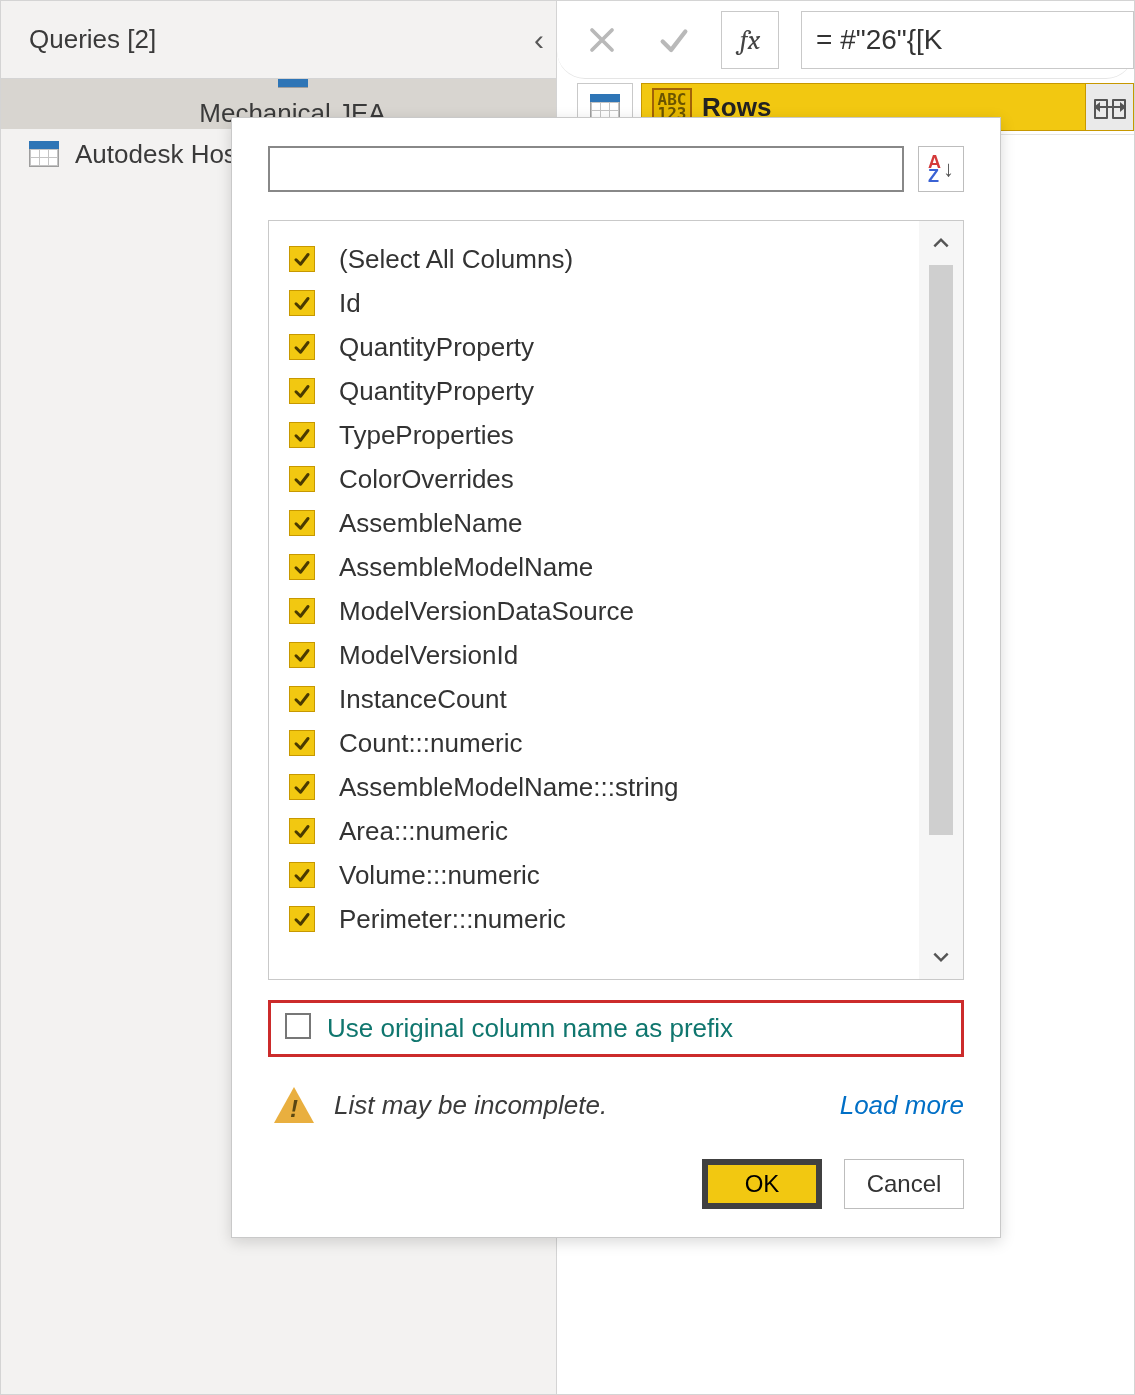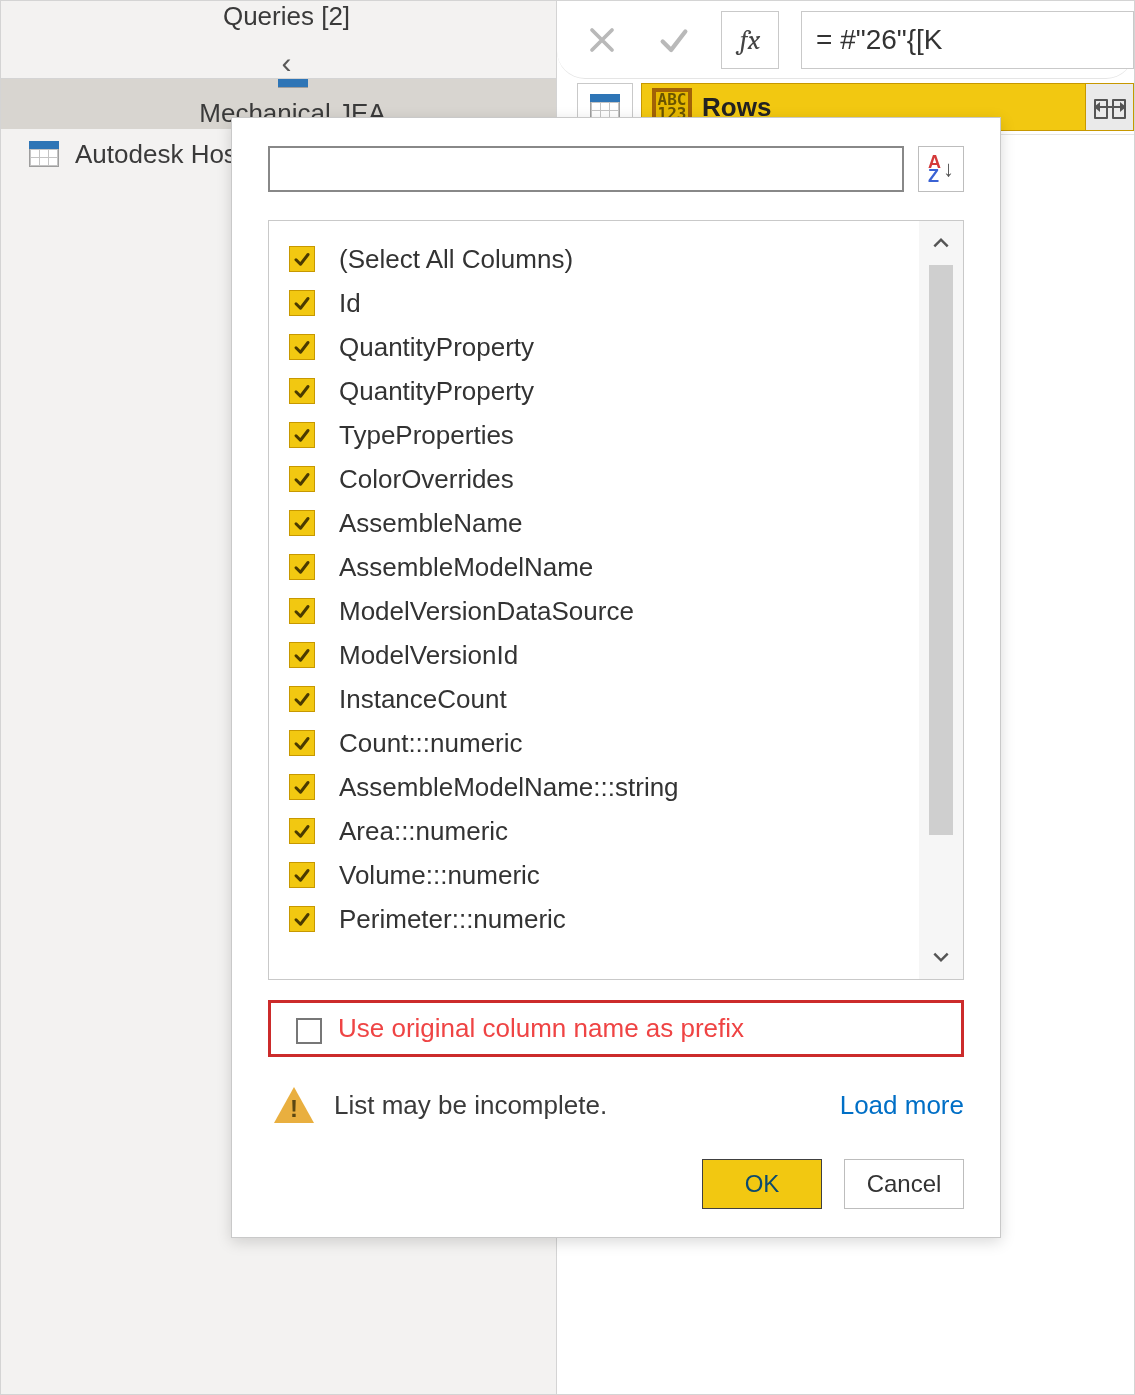--- a/index.html
+++ b/index.html
@@ -29,21 +29,20 @@
   }
   .queries-header {
     display: flex;
     align-items: center;
     justify-content: space-between;
     height: 78px;
     padding: 0 12px 0 28px;
     border-bottom: 1px solid #d4d4d4;
     font-size: 26px;
     color: #3a3a3a;
-    flex-direction: column;
   }
   .queries-header .collapse {
     font-size: 30px;
     color: #585858;
     cursor: pointer;
     user-select: none;
     line-height: 1;
   }
   .query-item {
     display: flex;
@@ -160,21 +159,21 @@
   .col-header .type-icon {
     width: 40px; height: 38px;
     margin: 0 10px;
     background: #e6b800;
     display: flex; align-items: center; justify-content: center;
     font-size: 16px;
     font-family: monospace;
     color: #6a5400;
     line-height: 0.85;
     text-align: center;
-    border: 4px solid #a16207;
+    border: 2px solid #a16207;
   }
   .col-header .expand-btn {
     position: absolute;
     right: 0; top: 0; bottom: 0;
     width: 48px;
     background: #eaeaea;
     border-left: 1px solid #c79800;
     display: flex; align-items: center; justify-content: center;
   }
   .expand-glyph {
@@ -289,33 +288,34 @@
     flex: 1;
     background: #cfcfcf;
     margin: 0;
     border-radius: 0;
   }
   .scroll-gap { height: 100px; }
 
   .prefix-row {
     margin-top: 20px;
     border: 3px solid #cc2b2b;
-    padding: 10px 25px;
-    display: flex; align-items: flex-end; gap: 16px;
+    padding: 10px 14px;
+    display: flex; align-items: flex-start; gap: 16px;
     font-size: 26px;
-    color: #ef4444;
+    color: #0f766e;
   }
 
   .warning-row {
     margin-top: 30px;
     display: flex; align-items: center;
     gap: 20px;
     font-size: 26px;
     color: #3a3a3a;
     padding-left: 6px;
+    font-style: italic;
   }
   .warning-row .load-more {
     margin-left: auto;
     color: #006fc6;
     cursor: pointer;
   }
   .warning-icon {
     width: 0; height: 0;
     border-left: 20px solid transparent;
     border-right: 20px solid transparent;
@@ -338,22 +338,22 @@
     gap: 22px;
   }
   .btn {
     width: 120px; height: 50px;
     display: flex; align-items: center; justify-content: center;
     font-size: 24px;
     cursor: pointer;
   }
   .btn-primary {
     background: #f2c811;
-    color: #0c4a6e;
-    border: 1px solid #404040;
+    color: #000000;
+    border: 6px solid #404040;
   }
   .btn-secondary {
     background: #fff;
     border: 1px solid #bdbdbd;
     color: #333;
   }
 </style>
 </head>
 <body>
 

